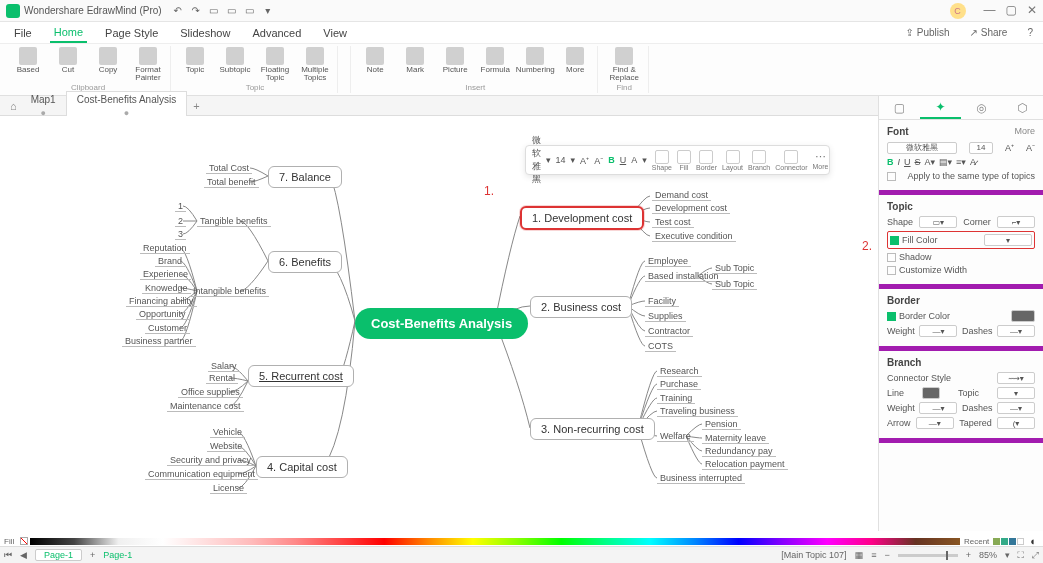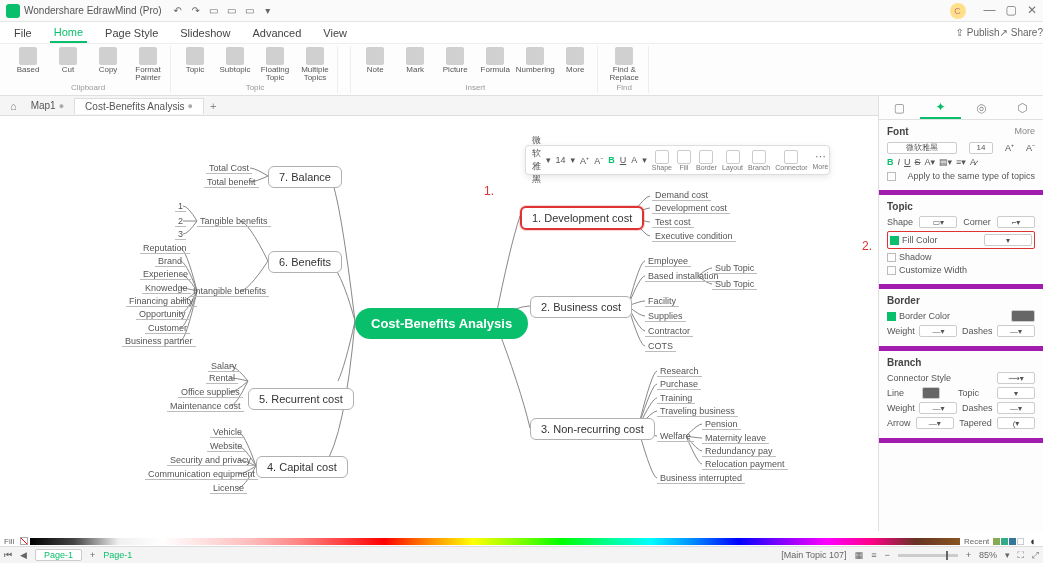--- a/index.html
+++ b/index.html
@@ -11,35 +11,35 @@
 .title-text { font-size: 10px; color: #555; }
 .qat { display: flex; gap: 6px; margin-left: 10px; }
 .qat-item { width: 12px; height: 12px; color: #666; font-size: 10px; display: flex; align-items: center; justify-content: center; }
 .win-controls { margin-left: auto; display: flex; gap: 10px; font-size: 12px; color: #777; }
 .user-badge { width: 16px; height: 16px; border-radius: 50%; background: #ffe08a; margin-right: 8px; display: flex; align-items: center; justify-content: center; font-size: 9px; color: #c78; }
 
 
 .menubar { height: 22px; display: flex; align-items: center; padding-left: 10px; gap: 14px; border-bottom: 1px solid #eee; }
 .menu-item { font-size: 11px; color: #444; padding: 3px 4px; }
 .menu-item.active { color: #0abf6c; border-bottom: 2px solid #0abf6c; }
-.menu-right { margin-left: auto; display: flex; gap: 0; font-size: 10px; color: #666; }
+.menu-right { margin-left: auto; display: flex; gap: 20px; padding-right: 10px; font-size: 10px; color: #666; }
 
 
 .ribbon { height: 52px; display: flex; padding: 2px 6px; border-bottom: 1px solid #e0e0e0; gap: 2px; background: #fdfdfd; }
 .ribbon-group { display: flex; flex-direction: column; align-items: center; justify-content: space-between; padding: 1px 4px; border-right: 1px solid #eee; }
 .ribbon-buttons { display: flex; gap: 4px; }
 .ribbon-btn { display: flex; flex-direction: column; align-items: center; width: 40px; cursor: pointer; }
 .ribbon-btn.small { width: 36px; }
 .ribbon-btn .ic { width: 18px; height: 18px; background: #d0d0d0; border-radius: 2px; margin-bottom: 1px; }
 .ribbon-btn .lb { font-size: 8px; color: #555; text-align: center; line-height: 1; }
 .group-label { font-size: 8px; color: #999; margin-top: 1px; }
 
 
 .tabs { height: 20px; background: #f5f5f5; display: flex; align-items: center; padding-left: 6px; gap: 0; border-bottom: 1px solid #ddd; }
-.tab { font-size: 10px; padding: 2px 10px; color: #555; display: flex; align-items: center; gap: 3px; }
+.tab { font-size: 10px; padding: 2px 10px; color: #555; display: flex; align-items: center; gap: 3px; flex-direction: column; }
 .tab.active { background: #fff; border: 1px solid #ddd; border-bottom: none; }
 .close-x { color: #aaa; font-size: 9px; }
 .tab-plus { padding: 2px 6px; color: #888; }
 
 
 .canvas { position: absolute; top: 116px; left: 0; right: 165px; bottom: 32px; background: #fff; overflow: hidden; }
 .canvas svg { position: absolute; top: 0; left: 0; }
 
 
 .rpanel { position: absolute; top: 96px; right: 0; bottom: 32px; width: 165px; border-left: 1px solid #e0e0e0; background: #fdfdfd; display: flex; flex-direction: column; }
@@ -317,21 +317,21 @@
   <div class="mm-leaf r" style="top:290px;left:657px;">Traveling business</div>
   <div class="mm-leaf r" style="top:315px;left:657px;">Welfare</div>
   <div class="mm-leaf r" style="top:303px;left:702px;">Pension</div>
   <div class="mm-leaf r" style="top:317px;left:702px;">Maternity leave</div>
   <div class="mm-leaf r" style="top:330px;left:702px;">Redundancy pay</div>
   <div class="mm-leaf r" style="top:343px;left:702px;">Relocation payment</div>
   <div class="mm-leaf r" style="top:357px;left:657px;">Business interrupted</div>
 
   <div class="mm-node" style="top:50px;left:268px;">7. Balance</div>
   <div class="mm-node" style="top:135px;left:268px;">6. Benefits</div>
-  <div class="mm-node" style="top:272px;left:248px;">5. Recurrent cost</div>
+  <div class="mm-node" style="top:249px;left:248px;text-decoration:underline;">5. Recurrent cost</div>
   <div class="mm-node" style="top:340px;left:256px;">4. Capital cost</div>
 
   <div class="mm-leaf" style="top:47px;left:206px;">Total Cost</div>
   <div class="mm-leaf" style="top:61px;left:204px;">Total benefit</div>
 
   <div class="mm-leaf" style="top:100px;left:197px;">Tangible benefits</div>
   <div class="mm-leaf" style="top:170px;left:190px;">Intangible benefits</div>
   <div class="mm-leaf" style="top:85px;left:175px;">1</div>
   <div class="mm-leaf" style="top:100px;left:175px;">2</div>
   <div class="mm-leaf" style="top:113px;left:175px;">3</div>

